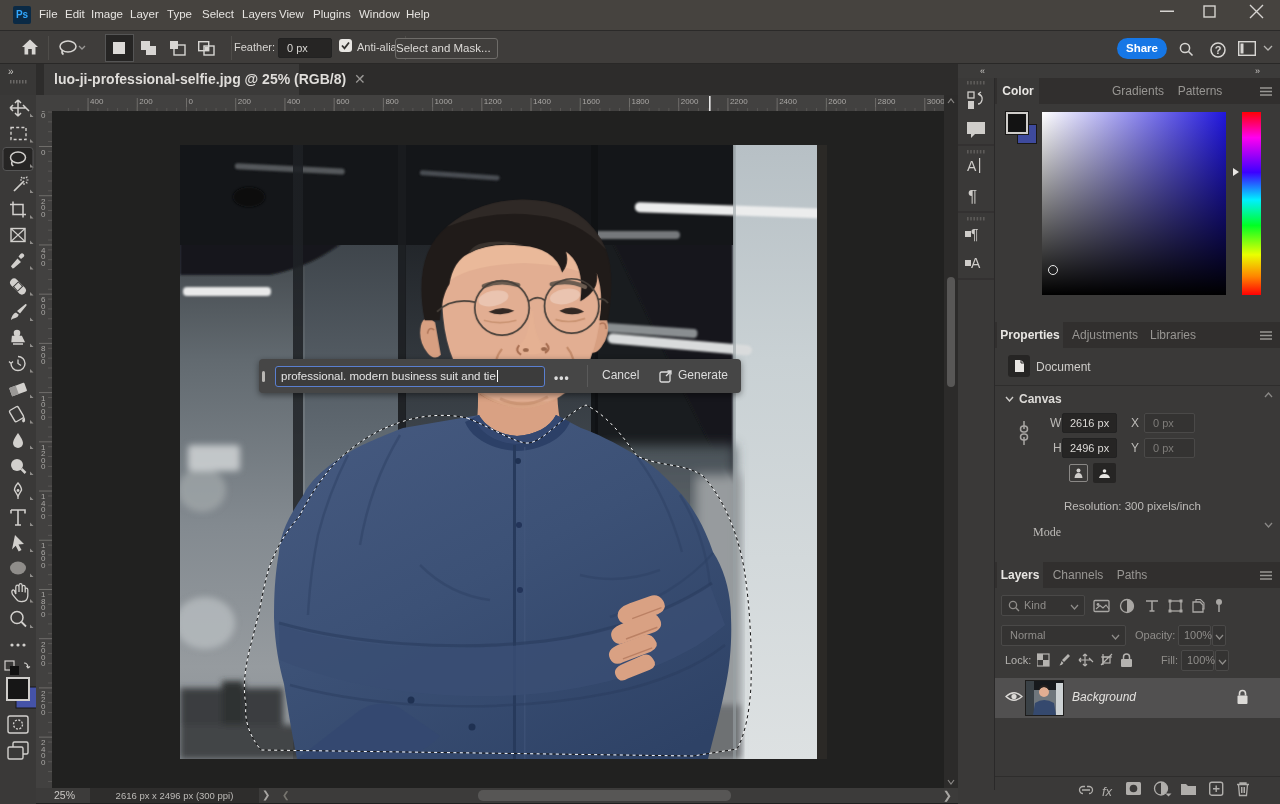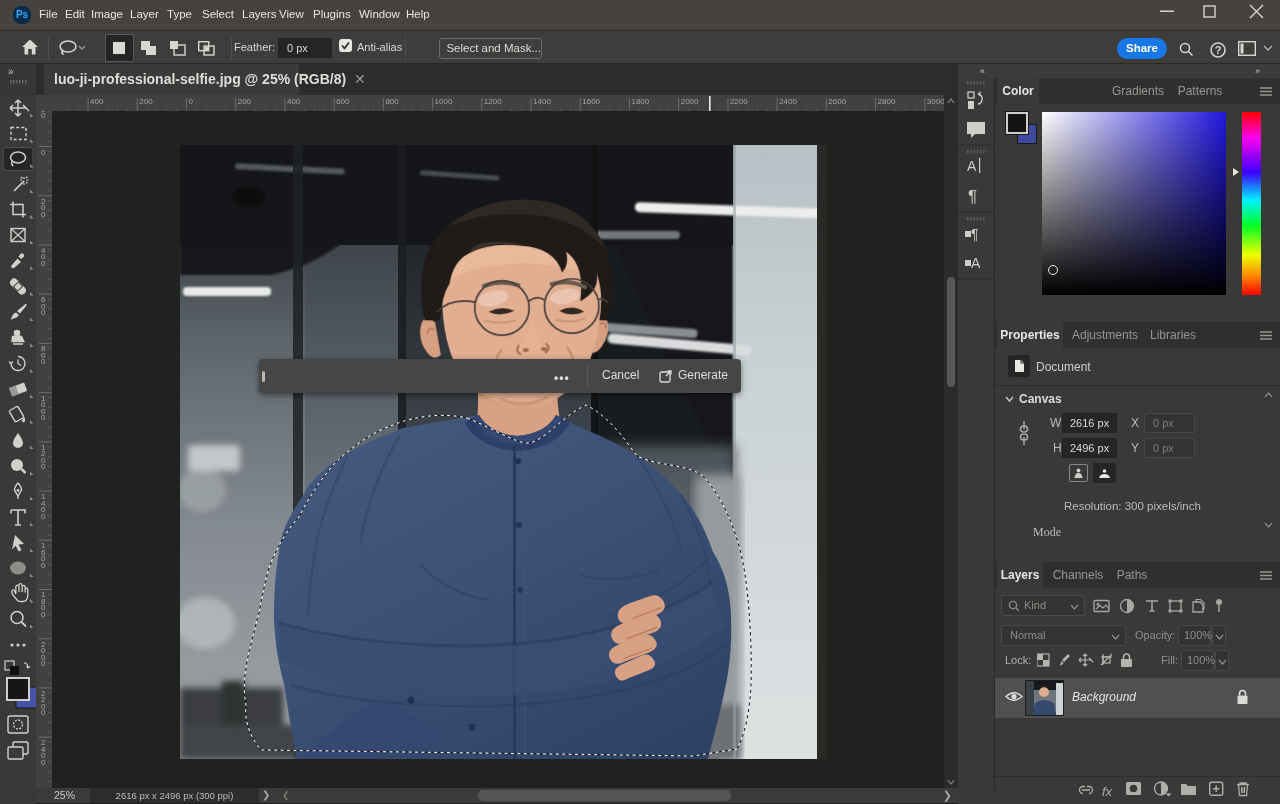--- a/index.html
+++ b/index.html
@@ -3,28 +3,28 @@
 <meta charset="utf-8">
 <style>
 * { margin:0; padding:0; box-sizing:border-box; }
 html,body { width:1280px; height:804px; overflow:hidden; background:#202020; font-family:"Liberation Sans", sans-serif; }
 .abs { position:absolute; }
 #app { position:relative; width:1280px; height:804px; background:#202020; }
 
 
 #menubar { left:0; top:0; width:1280px; height:30px; background:#46433f; color:#e6e4e1; font-size:11.5px; }
 #menubar .mi { position:absolute; top:8px; }
-#pslogo { position:absolute; left:13px; top:6px; width:18px; height:18px; background:#0b2a45; border-radius:8px; color:#31a8ff; font-size:10px; font-weight:bold; text-align:center; line-height:18px; }
+#pslogo { position:absolute; left:13px; top:6px; width:18px; height:18px; background:#0b2a45; border-radius:2px; color:#31a8ff; font-size:10px; font-weight:bold; text-align:center; line-height:18px; }
 .winbtn { position:absolute; color:#d6d4d1; }
 
 
 #optbar { left:0; top:30px; width:1280px; height:34px; background:#3f3d3b; border-top:1px solid #2b2a29; border-bottom:1px solid #292827; color:#d8d6d3; font-size:11px; }
 .vsep { position:absolute; top:5px; height:24px; width:1px; background:#4f4d4a; }
 #featherfield { position:absolute; left:278px; top:7px; width:54px; height:20px; background:#262524; border:1px solid #222; border-radius:2px; color:#d8d6d3; font-size:11px; line-height:18px; padding-left:8px; }
-#sambtn { position:absolute; left:439px; top:7px; width:103px; height:21px; border:1px solid #6e6c69; border-radius:3px; font-size:11.5px; text-align:right; line-height:19px; color:#dddbd8; background:#403e3c; }
+#sambtn { position:absolute; left:395px; top:7px; width:103px; height:21px; border:1px solid #6e6c69; border-radius:3px; font-size:11.5px; text-align:left; line-height:19px; color:#dddbd8; background:#403e3c; }
 #sharebtn { position:absolute; left:1117px; top:7px; width:50px; height:21px; background:#1677e6; border-radius:11px; color:#fff; font-size:11.5px; font-weight:bold; text-align:center; line-height:21px; }
 
 
 #tabbar { left:36px; top:64px; width:922px; height:31px; background:#2d2c2b; }
 #doctab { position:absolute; left:8px; top:0px; width:255px; height:31px; background:#3b3a39; color:#dfddda; font-size:14px; font-weight:bold; line-height:31px; padding-left:10px; white-space:nowrap; }
 #tbleft { left:0px; top:64px; width:36px; height:31px; background:#383736; color:#c9c7c4; }
 
 
 #toolbar { left:0; top:95px; width:36px; height:709px; background:#3a3938; }
 
@@ -697,20 +697,21 @@
 <path id="selpath" d="M287,273 C310,282 330,295 345,298 C362,300 380,272 406,260 C430,272 445,295 457,311 C480,322 505,318 523,331 C545,355 558,390 564,423 C570,460 572,505 571,539 C570,565 565,590 557,604 L513,611 L81,605 C70,592 64,575 66,560 C62,540 66,518 71,499 C74,488 76,478 79,468 C82,452 85,436 89,423 C96,404 106,386 119,372 C129,352 142,332 157,316 C174,300 195,286 213,280 C237,270 265,268 287,273 Z"></path>
 </g>
 <use href="#selpath" fill="none" stroke="#f8f8f8" stroke-dasharray="3.2 3.2"></use>
 <use href="#selpath" fill="none" stroke="#1a1a1a" stroke-dasharray="3.2 3.2" stroke-dashoffset="3.2"></use>
 </svg>
     </div>
   </div>
 
   <div id="promptbar" class="abs">
     <div style="position:absolute; left:3px; top:12px; width:3px; height:11px; background:#b9b7b4; border-radius:2px;"></div>
+    <div id="promptinput">professional. modern business suit and tie<span style="border-left:1px solid #fff; margin-left:1px;"></span></div>
     <div style="position:absolute; left:295px; top:12px; letter-spacing:1px; color:#dcdcdc; font-weight:bold;">•••</div>
     <div style="position:absolute; left:328px; top:6px; width:1px; height:22px; background:#5a5a5a;"></div>
     <div style="position:absolute; left:343px; top:9px;">Cancel</div>
     <svg style="position:absolute; left:400px; top:10px;" width="14" height="14" viewBox="0 0 14 14">
         <rect x="1" y="3" width="10" height="10" rx="1.5" fill="none" stroke="#dcdcdc" stroke-width="1.3"></rect>
         <path d="M7 7 L12 2 M8.5 2 H12 V5.5" fill="none" stroke="#dcdcdc" stroke-width="1.3"></path>
       </svg>
     <div style="position:absolute; left:419px; top:9px;">Generate</div>
   </div>
 

